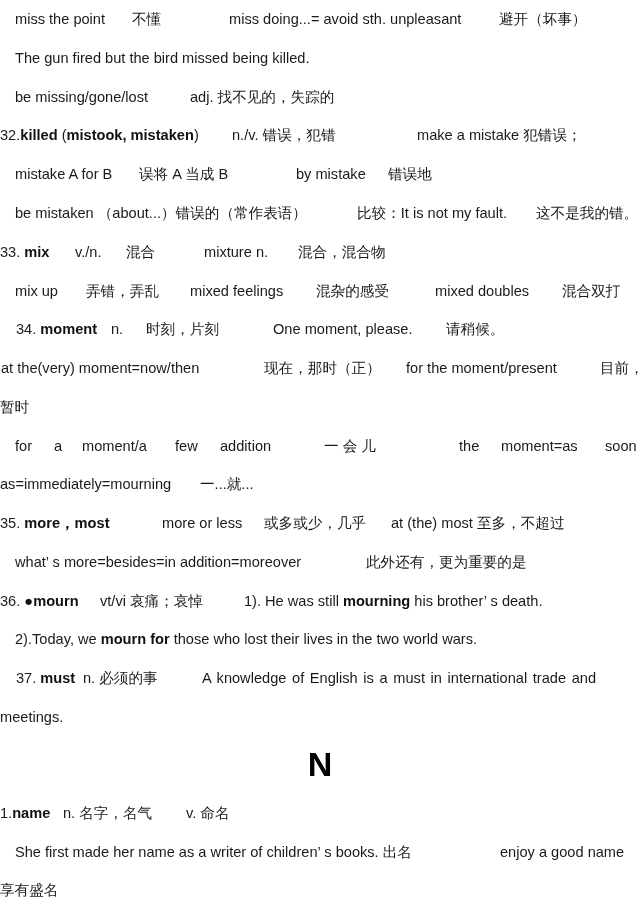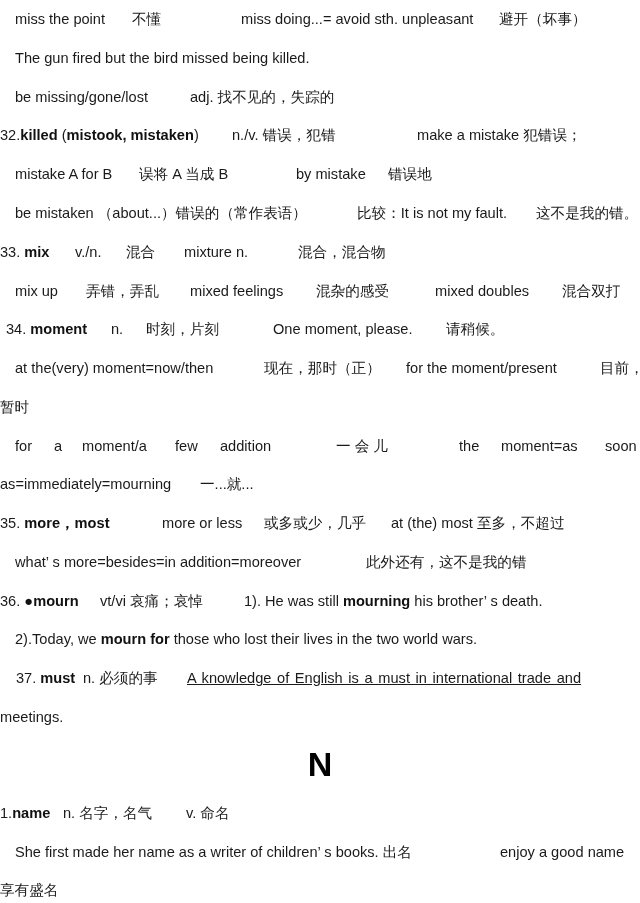--- a/index.html
+++ b/index.html
@@ -10,21 +10,21 @@
   b { font-weight: bold; color: #111; }
   .heading-N { position: absolute; left: 0; width: 640px; text-align: center; top: 744px;
                font-size: 34px; font-weight: bold; line-height: 40px; color: #000; }
 </style>
 </head>
 <body>
 
 <div class="line" style="top:9px;">
   <span class="seg" style="left:15px">miss the point</span>
   <span class="seg" style="left:132px">不懂</span>
-  <span class="seg" style="left:241px">miss doing...= avoid sth. unpleasant</span>
+  <span class="seg" style="left:229px">miss doing...= avoid sth. unpleasant</span>
   <span class="seg" style="left:499px">避开（坏事）</span>
 </div>
 
 <div class="line" style="top:48px;">
   <span class="seg" style="left:15px">The gun fired but the bird missed being killed.</span>
 </div>
 
 <div class="line" style="top:87px;">
   <span class="seg" style="left:15px">be missing/gone/lost</span>
   <span class="seg" style="left:190px">adj.  找不见的，失踪的</span>
@@ -50,61 +50,61 @@
   <span class="seg" style="left:357px">比较：It is not my fault.</span>
   <span class="seg" style="left:536px">这不是我的错。</span>
 </div>
 
 <div class="line" style="top:242px;">
   <span class="seg" style="left:0px">
     <span>33. </span><b>mix</b>
   </span>
   <span class="seg" style="left:75px">v./n.</span>
   <span class="seg" style="left:126px">混合</span>
-  <span class="seg" style="left:184px">mixture   n.</span>
+  <span class="seg" style="left:204px">mixture   n.</span>
   <span class="seg" style="left:298px">混合，混合物</span>
 </div>
 
 <div class="line" style="top:281px;">
   <span class="seg" style="left:15px">mix up</span>
   <span class="seg" style="left:86px">弄错，弄乱</span>
   <span class="seg" style="left:190px">mixed feelings</span>
   <span class="seg" style="left:316px">混杂的感受</span>
   <span class="seg" style="left:435px">mixed doubles</span>
   <span class="seg" style="left:562px">混合双打</span>
 </div>
 
 <div class="line" style="top:319px;">
-  <span class="seg" style="left:6px">
+  <span class="seg" style="left:16px">
     <span>34. </span><b>moment</b>
   </span>
   <span class="seg" style="left:111px">n.</span>
   <span class="seg" style="left:146px">时刻，片刻</span>
   <span class="seg" style="left:273px">One moment, please.</span>
   <span class="seg" style="left:446px">请稍候。</span>
 </div>
 
 <div class="line" style="top:358px;">
-  <span class="seg" style="left:15px">at the(very) moment=now/then</span>
+  <span class="seg" style="left:1px">at the(very) moment=now/then</span>
   <span class="seg" style="left:264px">现在，那时（正）</span>
   <span class="seg" style="left:406px">for the moment/present</span>
   <span class="seg" style="left:600px">目前，</span>
 </div>
 
 <div class="line" style="top:397px;">
   <span class="seg" style="left:0px">暂时</span>
 </div>
 
 <div class="line" style="top:436px;">
   <span class="seg" style="left:15px">for</span>
   <span class="seg" style="left:54px">a</span>
   <span class="seg" style="left:82px">moment/a</span>
   <span class="seg" style="left:175px">few</span>
   <span class="seg" style="left:220px">addition</span>
-  <span class="seg" style="left:336px">一 会 儿</span>
+  <span class="seg" style="left:324px">一 会 儿</span>
   <span class="seg" style="left:459px">the</span>
   <span class="seg" style="left:501px">moment=as</span>
   <span class="seg" style="left:605px">soon</span>
 </div>
 
 <div class="line" style="top:474px;">
   <span class="seg" style="left:0px">as=immediately=mourning</span>
   <span class="seg" style="left:200px">一...就...</span>
 </div>
 
@@ -112,41 +112,41 @@
   <span class="seg" style="left:0px">
     <span>35. </span><b>more，most</b>
   </span>
   <span class="seg" style="left:162px">more or less</span>
   <span class="seg" style="left:264px">或多或少，几乎</span>
   <span class="seg" style="left:391px">at (the) most  至多，不超过</span>
 </div>
 
 <div class="line" style="top:552px;">
   <span class="seg" style="left:15px">what’ s more=besides=in addition=moreover</span>
-  <span class="seg" style="left:366px">此外还有，这不是我的错</span>
+  <span class="seg" style="left:366px">此外还有，更为重要的是</span>
 </div>
 
 <div class="line" style="top:591px;">
   <span class="seg" style="left:0px">
     <span>36. </span><b>●mourn</b>
   </span>
   <span class="seg" style="left:100px">vt/vi  哀痛；哀悼</span>
   <span class="seg" style="left:244px"><span>1). He was still </span><b>mourning</b><span> his brother’ s death.</span></span>
 </div>
 
 <div class="line" style="top:629px;">
   <span class="seg" style="left:15px"><span>2).Today, we </span><b>mourn for</b><span> those who lost their lives in the two world wars.</span></span>
 </div>
 
 <div class="line" style="top:668px;">
   <span class="seg" style="left:16px">
     <span>37. </span><b>must</b>
   </span>
   <span class="seg" style="left:83px">n. 必须的事</span>
-  <span class="seg" style="left:187px; word-spacing:1.6px;text-decoration:underline;">A  knowledge  of  English  is  a  must  in  international  trade  and</span>
+  <span class="seg" style="left:202px; word-spacing:1.6px;">A  knowledge  of  English  is  a  must  in  international  trade  and</span>
 </div>
 
 <div class="line" style="top:707px;">
   <span class="seg" style="left:0px">meetings.</span>
 </div>
 
 <div class="heading-N">N</div>
 
 <div class="line" style="top:803px;">
   <span class="seg" style="left:0px">

